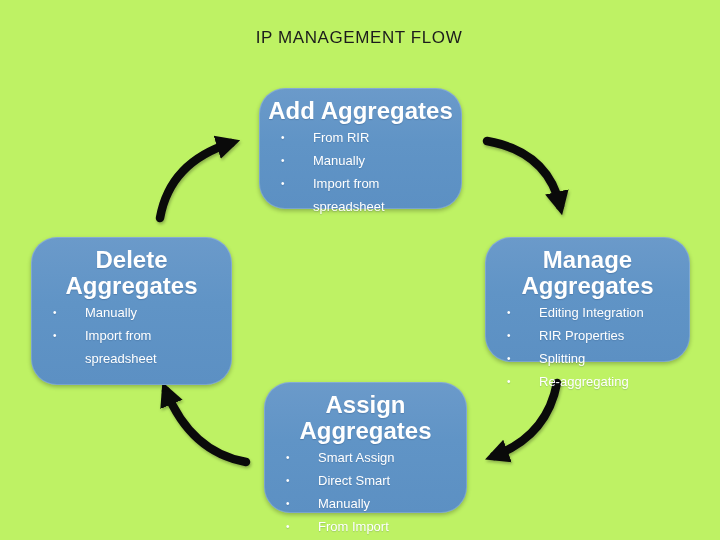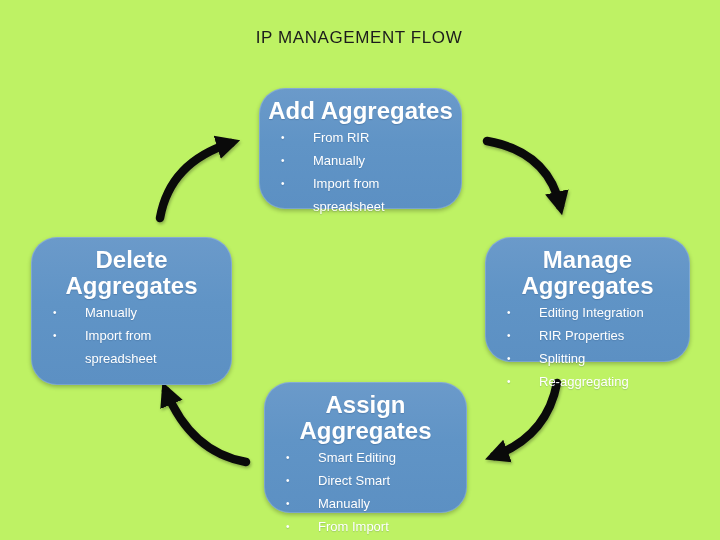--- a/index.html
+++ b/index.html
@@ -107,21 +107,21 @@
       <li><span class="dot">•</span><span>Editing Integration</span></li>
       <li><span class="dot">•</span><span>RIR Properties</span></li>
       <li><span class="dot">•</span><span>Splitting</span></li>
       <li><span class="dot">•</span><span>Re-aggregating</span></li>
     </ul>
   </div>
 
   <div class="box box-assign">
     <h2>Assign Aggregates</h2>
     <ul>
-      <li><span class="dot">•</span><span>Smart Editing</span></li>
+      <li><span class="dot">•</span><span>Smart Assign</span></li>
       <li><span class="dot">•</span><span>Direct Smart</span></li>
       <li><span class="dot">•</span><span>Manually</span></li>
       <li><span class="dot">•</span><span>From Import</span></li>
     </ul>
   </div>
 
   <div class="box box-delete">
     <h2>Delete Aggregates</h2>
     <ul>
       <li><span class="dot">•</span><span>Manually</span></li>

